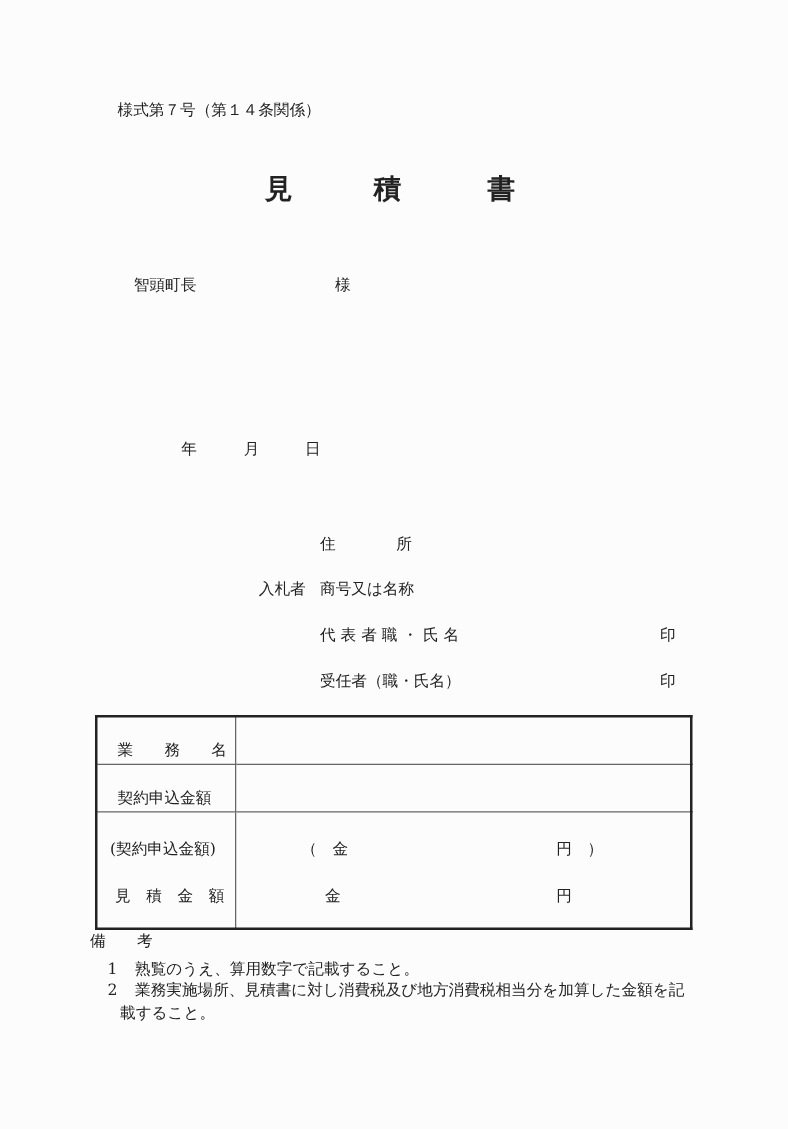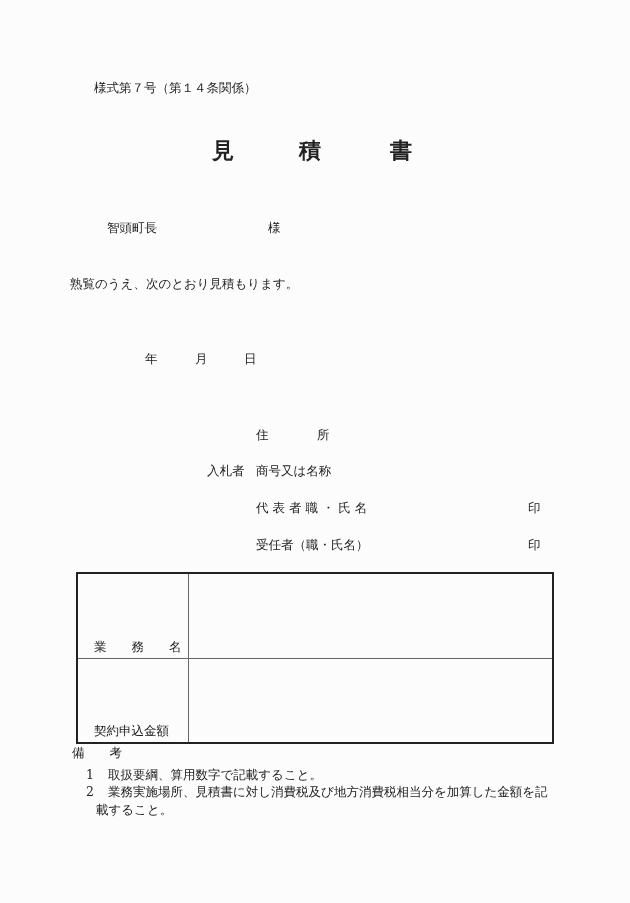--- a/index.html
+++ b/index.html
@@ -29,21 +29,20 @@
   <span class="abs title" style="left:299px; top:136px;">積</span>
   <span class="abs title" style="left:390px; top:136px;">書</span>
 </div>
 
 <div>
   <span class="abs" style="left:107px; top:220px;">智頭町長</span>
   <span class="abs" style="left:268px; top:220px;">様</span>
 </div>
 
 <div class="para" style="top:274px;">
-  <div class="line">熟覧のうえ、次のとおり見積もります。</div>
 </div>
 
 <div>
   <span class="abs" style="left:145px; top:351px;">年</span>
   <span class="abs" style="left:195px; top:351px;">月</span>
   <span class="abs" style="left:244px; top:351px;">日</span>
 </div>
 
 <div>
   <span class="abs" style="left:256px; top:427px;">住</span>
@@ -63,23 +62,41 @@
           <div style="padding:0 0 2px 16px;">業　　務　　名</div>
         </td>
     <td></td>
   </tr>
   <tr style="height:38px;">
     <td class="lbl">
           <div style="padding:0 0 2px 16px;">契約申込金額</div>
         </td>
     <td></td>
   </tr>
+  <tr>
+    <td class="lbl" style="vertical-align:top;">
+      <div class="cell-inner" style="height:92px;">
+        <span class="abs" style="left:10px; top:21px;">(契約申込金額)</span>
+        <span class="abs" style="left:14px; top:59px;">見　積　金　額</span>
+      </div>
+    </td>
+    <td style="vertical-align:top;">
+      <div class="cell-inner" style="height:92px;">
+        <span class="abs" style="left:52px; top:21px;">（　金</span>
+        <span class="abs" style="left:92px; top:21px; width:160px; height:16px;"></span>
+        <span class="abs" style="left:256px; top:21px;">円　）</span>
+        <span class="abs" style="left:71px; top:59px;">金</span>
+        <span class="abs" style="left:92px; top:59px; width:160px; height:16px;"></span>
+        <span class="abs" style="left:256px; top:59px;">円</span>
+      </div>
+    </td>
+  </tr>
 </tbody>
   </table>
 
 <div>
   <span class="abs" style="left:72px; top:745px;">備　　考</span>
   <span class="abs" style="left:86px; top:767px;">1</span>
-  <span class="abs" style="left:108px; top:767px;">取扱要綱、算用数字で記載すること。</span>
+  <span class="abs" style="left:108px; top:767px;">熟覧のうえ、算用数字で記載すること。</span>
   <span class="abs" style="left:86px; top:784px;">2</span>
   <span class="abs" style="left:108px; top:784px;">業務実施場所、見積書に対し消費税及び地方消費税相当分を加算した金額を記</span>
   <span class="abs" style="left:96px; top:802px;">載すること。</span>
 </div>
 
 </body></html>

